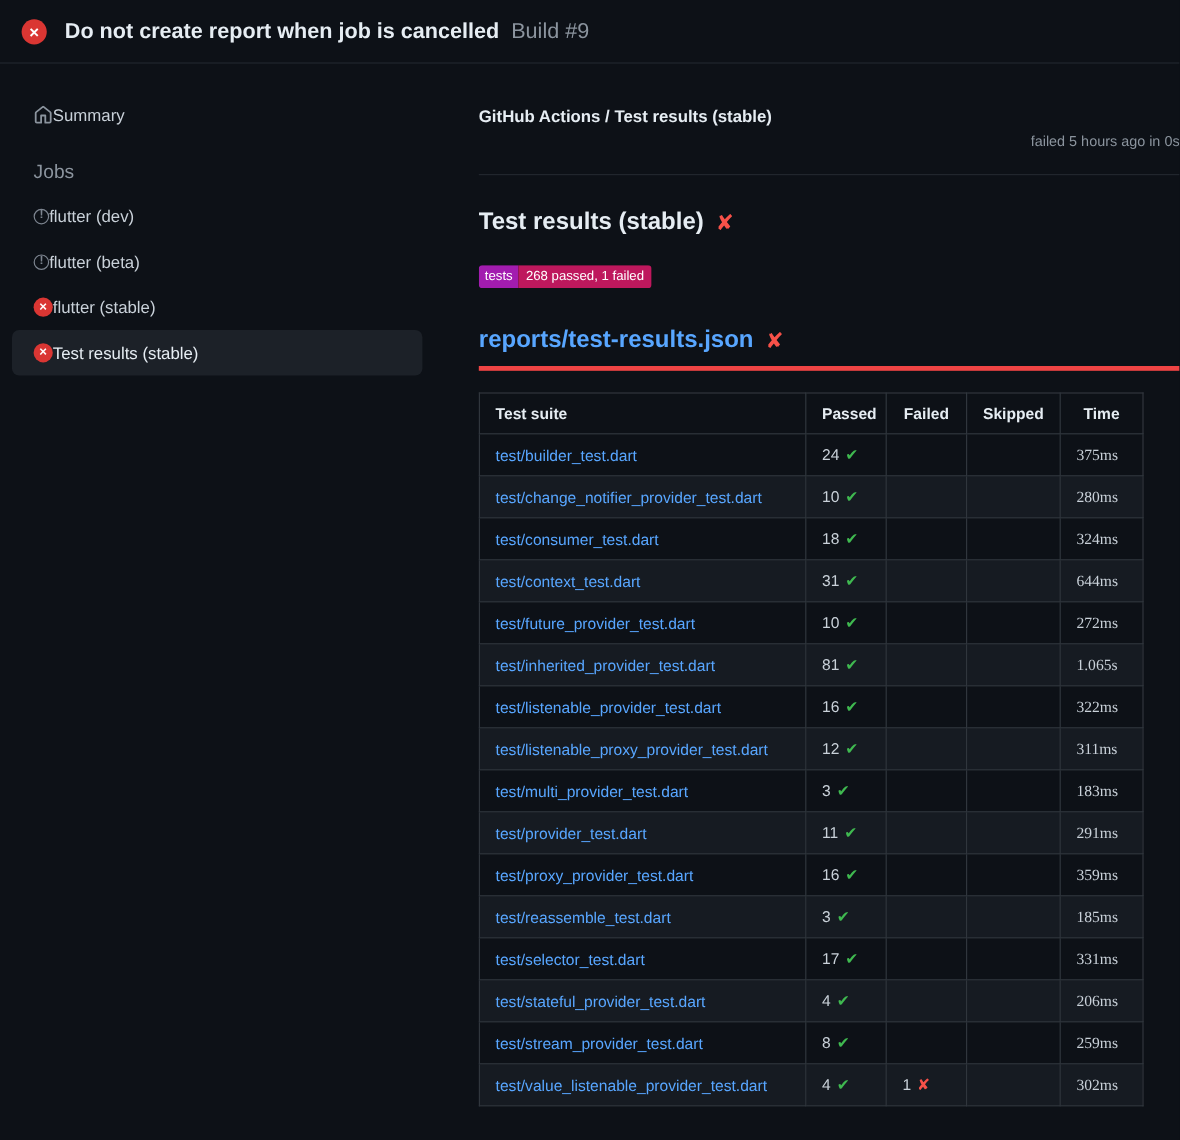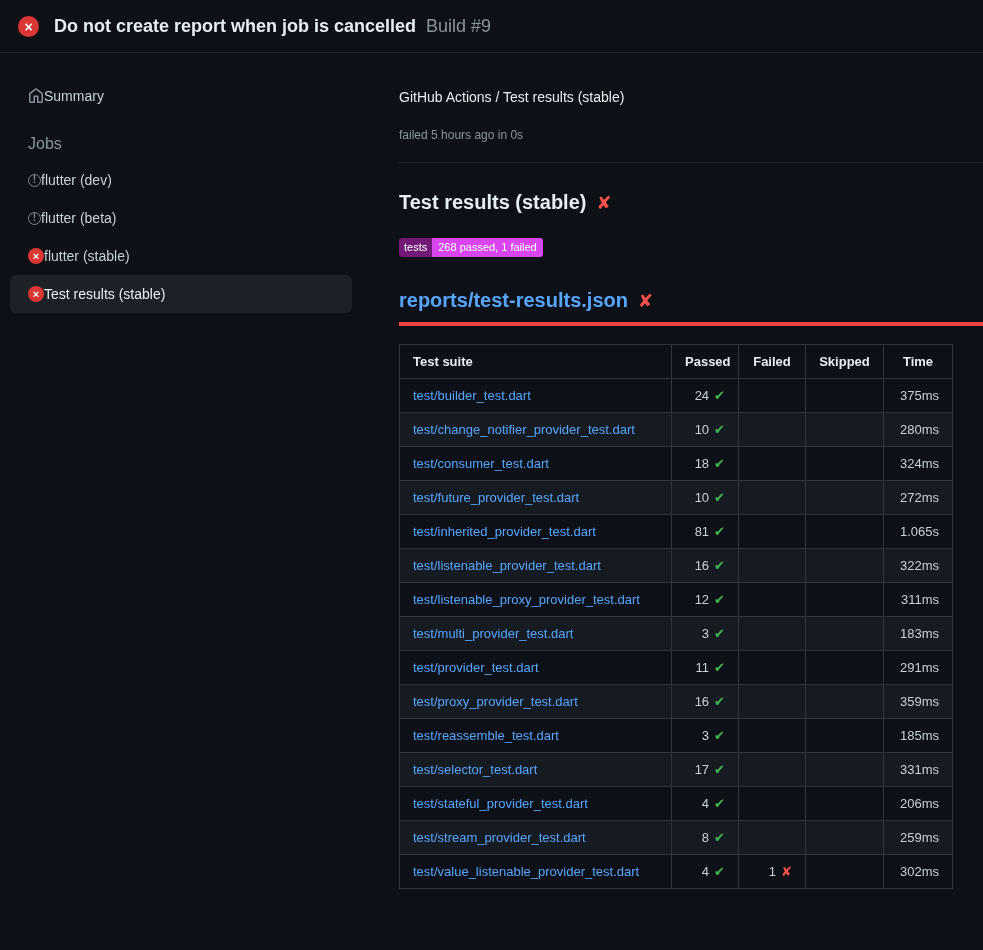--- a/index.html
+++ b/index.html
@@ -41,22 +41,22 @@
     color:#7d8590; font-size:10px; font-weight:700;
   }
   .status-icon.failed {
     width:16px; height:16px; background:#da3633;
     color:#fff; font-size:11px; font-weight:700;
   }
   .home-icon { display:inline-flex; flex:none; width:16px; height:16px; }
 
   
   .main { flex:1; min-width:0; padding:36px 0 40px 24px; }
-  .breadcrumb { font-weight:400; font-size:14px; color:#e6edf3; }
-  .status-line { color:#8b949e; font-size:12px; margin-top:23px; }
+  .breadcrumb { font-weight:700; font-size:14px; color:#e6edf3; }
+  .status-line { color:#8b949e; font-size:12px; margin-top:6px;text-align:right; }
   .divider { border-bottom:1px solid #21262d; margin-top:20px; }
 
   .check-title {
     margin:28px 0 0; font-size:20px; font-weight:700; color:#e6edf3;
     display:flex; align-items:center; gap:10px;
   }
   .red-x { color:#f85149; font-weight:700; font-size:18px; line-height:1; }
 
   .badge {
     display:inline-flex; margin-top:24px; font-size:11px; line-height:1;
@@ -80,22 +80,22 @@
   table.results {
     border-collapse:collapse; table-layout:fixed;
     width:553px; margin-top:18px; font-size:13px;padding-left:28px;
   }
   .results th, .results td { border:1px solid #30363d; padding:9px 13px; overflow:hidden; white-space:nowrap; }
   .results th { font-weight:700; color:#e6edf3; text-align:center; }
   .results th.col-suite { text-align:left; }
   .results td { color:#c9d1d9; }
   .results tbody tr:nth-child(even) { background:#161b22; }
   .cell-suite a { color:#58a6ff; text-decoration:none; }
-  .cell-num { text-align:right; }
-  .cell-time { text-align:right; }
+  .cell-num { }
+  .cell-time { text-align:left;font-family:Liberation Serif, serif; }
   .check-icon { color:#3fb950; margin-left:5px; font-size:13px; }
   .fail-icon { color:#f85149; margin-left:5px; font-size:13px; }
   .col-suite { width:272px; }
   .col-passed { width:67px; }
   .col-failed { width:67px; }
   .col-skipped { width:78px; }
   .col-time { width:69px; }
 </style>
 </head>
 <body>
@@ -144,22 +144,22 @@
     <div class="breadcrumb">GitHub Actions / Test results (stable)</div>
     <div class="status-line">failed 5 hours ago in 0s</div>
     <div class="divider"></div>
 
     <h2 class="check-title">
       <span>Test results (stable)</span>
       <span class="red-x">✘</span>
     </h2>
 
     <div class="badge">
-      <span class="badge-label" style="background: #701a75;">tests</span>
-      <span class="badge-value" style="background: #d946ef;">268 passed, 1 failed</span>
+      <span class="badge-label" style="background: #a21caf;">tests</span>
+      <span class="badge-value" style="background: #be185d;">268 passed, 1 failed</span>
     </div>
 
     <h2 class="report-heading">
       <a class="report-link" href="#">reports/test-results.json</a>
       <span class="red-x">✘</span>
     </h2>
 
 
     <table class="results">
       <thead>
@@ -187,20 +187,27 @@
             <td class="cell-time">280ms</td>
           </tr>
           <tr>
             <td class="cell-suite"><a href="#">test/consumer_test.dart</a></td>
             <td class="cell-num"><span>18</span><span class="check-icon">✔</span></td>
             <td class="cell-num"></td>
             <td class="cell-num"></td>
             <td class="cell-time">324ms</td>
           </tr>
           <tr>
+            <td class="cell-suite"><a href="#">test/context_test.dart</a></td>
+            <td class="cell-num"><span>31</span><span class="check-icon">✔</span></td>
+            <td class="cell-num"></td>
+            <td class="cell-num"></td>
+            <td class="cell-time">644ms</td>
+          </tr>
+          <tr>
             <td class="cell-suite"><a href="#">test/future_provider_test.dart</a></td>
             <td class="cell-num"><span>10</span><span class="check-icon">✔</span></td>
             <td class="cell-num"></td>
             <td class="cell-num"></td>
             <td class="cell-time">272ms</td>
           </tr>
           <tr>
             <td class="cell-suite"><a href="#">test/inherited_provider_test.dart</a></td>
             <td class="cell-num"><span>81</span><span class="check-icon">✔</span></td>
             <td class="cell-num"></td>

